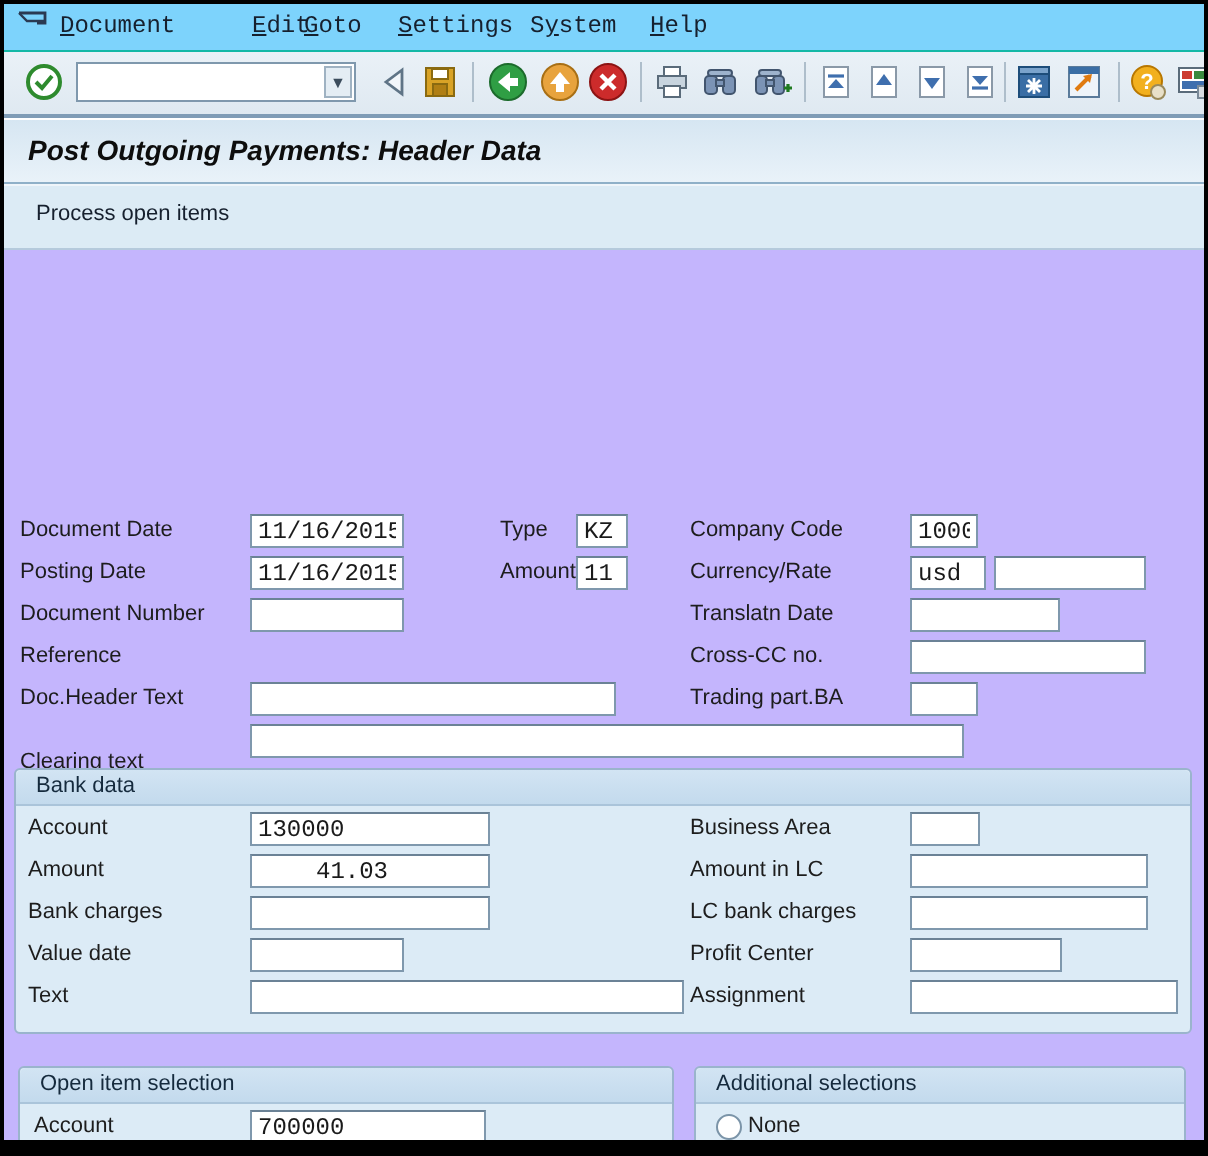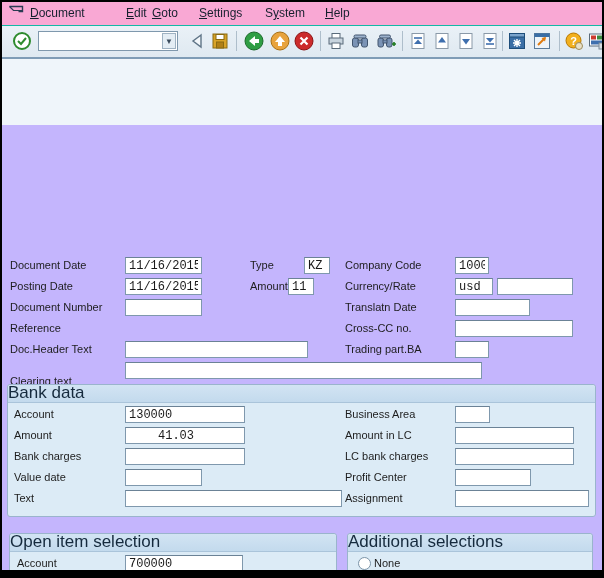--- a/index.html
+++ b/index.html
@@ -2,22 +2,22 @@
 <html style="--annot: #e0382c;"><head>
 <meta charset="utf-8">
 <style>
   html,body{margin:0;padding:0;background:#888;}
   .frame{position:relative;width:604px;height:578px;box-sizing:border-box;
          border:2px solid #000;border-bottom-width:8px;background:#eff5fa;
          font-family:"Liberation Sans",sans-serif;overflow:hidden;}
   .win{position:relative;width:600px;height:568px;}
 
   
-  .menubar{position:absolute;left:0;top:0;width:600px;height:23px;background:#f9a8d4;
-           border-bottom:4px solid #14b8a6;}
+  .menubar{position:absolute;left:0;top:0;width:600px;height:23px;background:#7dd3fc;
+           border-bottom:4px solid #14b8a6;font-family:Liberation Mono, monospace;}
   .menu-icon{position:absolute;left:6px;top:3px;}
   .mi{position:absolute;top:4px;font-size:12px;color:#16202e;cursor:default;white-space:nowrap;}
 
   
   .toolbar{position:absolute;left:0;top:24px;width:600px;height:31px;
            background:linear-gradient(#eaf1f7,#dfe9f1);border-bottom:2px solid #7f9cb6;}
   .tb-i{position:absolute;top:5px;width:20px;height:20px;display:flex;align-items:center;justify-content:center;}
   .tb-sep{position:absolute;top:5px;width:1px;height:20px;background:#aebecb;}
   .cmd{position:absolute;left:36px;top:5px;width:140px;height:20px;box-sizing:border-box;
        border:1px solid #7f98ad;background:#fff;font:12px "Liberation Mono",monospace;padding:0 16px 0 3px;}
@@ -39,21 +39,21 @@
 
   .lbl{position:absolute;font-size:11px;color:#1d1d1d;white-space:nowrap;}
   .fld{position:absolute;height:17px;box-sizing:border-box;border:1px solid #7f98ad;
        border-top-color:#6b8296;background:#fff;font:12px "Liberation Mono",monospace;
        color:#1a1a1a;padding:0 3px;}
 
   
   .grp{position:absolute;background:#dcebf6;border:1px solid #9ab4cc;border-radius:3px;box-sizing:border-box;}
   .grp-hd{height:17px;background:linear-gradient(#d2e4f3,#c3daed);border-bottom:1px solid #aac4da;
           border-radius:3px 3px 0 0;}
-  .grp-ttl{font-size:17px;color:#152a3d;padding-left:0;line-height:16px;display:block;}
+  .grp-ttl{font-size:11px;color:#152a3d;padding-left:10px;line-height:16px;display:block;}
 
   
   .cb{position:absolute;width:13px;height:13px;background:#fff;border:1px solid #7b94a8;box-sizing:border-box;}
   .rd{position:absolute;width:13px;height:13px;background:#fff;border:1px solid #7b94a8;border-radius:50%;box-sizing:border-box;}
 
   
   .annot{position:absolute;left:351px;top:446px;width:235px;height:24px;pointer-events:none;}
   .annot .c{position:absolute;width:8px;height:8px;}
   .annot .tl{left:0;top:0;border-left:2px solid var(--annot);border-top:2px solid var(--annot);}
   .annot .tr{right:0;top:0;border-right:2px solid var(--annot);border-top:2px solid var(--annot);}
@@ -202,38 +202,44 @@
       <svg width="20" height="20">
             <rect x="2.5" y="3" width="14" height="12" fill="#fff" stroke="#5a6b7a"></rect>
             <rect x="4" y="4.5" width="5" height="4" fill="#cc3b30"></rect>
             <rect x="10" y="4.5" width="5" height="4" fill="#3a8a3f"></rect>
             <rect x="4" y="9.5" width="11" height="4" fill="#3f6fae"></rect>
             <rect x="12" y="12" width="6" height="6" fill="#d8dde2" stroke="#7a8a98"></rect>
           </svg>
     </span>
   </div>
 
-
+  <div class="titlebar">
+    <span class="title">Post Outgoing Payments: Header Data</span>
+  </div>
+
+  <div class="appbar">
+    <span class="process-btn">Process open items</span>
+  </div>
 
   <div class="content">
 
     <span class="lbl" style="left:8px;top:134px">Document Date</span>
     <input class="fld" style="left: 123px; top: 132px; width: 77px;" value="11/16/2015">
     <span class="lbl" style="left:8px;top:155px">Posting Date</span>
     <input class="fld" style="left: 123px; top: 153px; width: 77px;" value="11/16/2015">
     <span class="lbl" style="left:8px;top:176px">Document Number</span>
     <input class="fld" style="left: 123px; top: 174px; width: 77px;" value="">
     <span class="lbl" style="left:8px;top:197px">Reference</span>
     <span class="lbl" style="left:8px;top:218px">Doc.Header Text</span>
     <input class="fld" style="left: 123px; top: 216px; width: 183px;" value="">
     <span class="lbl" style="left:8px;top:250px">Clearing text</span>
     <input class="fld" style="left: 123px; top: 237px; width: 357px;" value="">
 
     <span class="lbl" style="left:248px;top:134px">Type</span>
-    <input class="fld" style="left: 302px; top: 132px; width: 26px;" value="KZ">
+    <input class="fld" style="left: 286px; top: 132px; width: 26px;" value="KZ">
     <span class="lbl" style="left:248px;top:155px">Amount</span>
     <input class="fld" style="left: 286px; top: 153px; width: 26px;" value="11">
 
     <span class="lbl" style="left:343px;top:134px">Company Code</span>
     <input class="fld" style="left: 453px; top: 132px; width: 34px;" value="1000">
     <span class="lbl" style="left:343px;top:155px">Currency/Rate</span>
     <input class="fld" style="left: 453px; top: 153px; width: 38px;" value="usd">
     <input class="fld" style="left: 495px; top: 153px; width: 76px;" value="">
     <span class="lbl" style="left:343px;top:176px">Translatn Date</span>
     <input class="fld" style="left: 453px; top: 174px; width: 75px;" value="">

